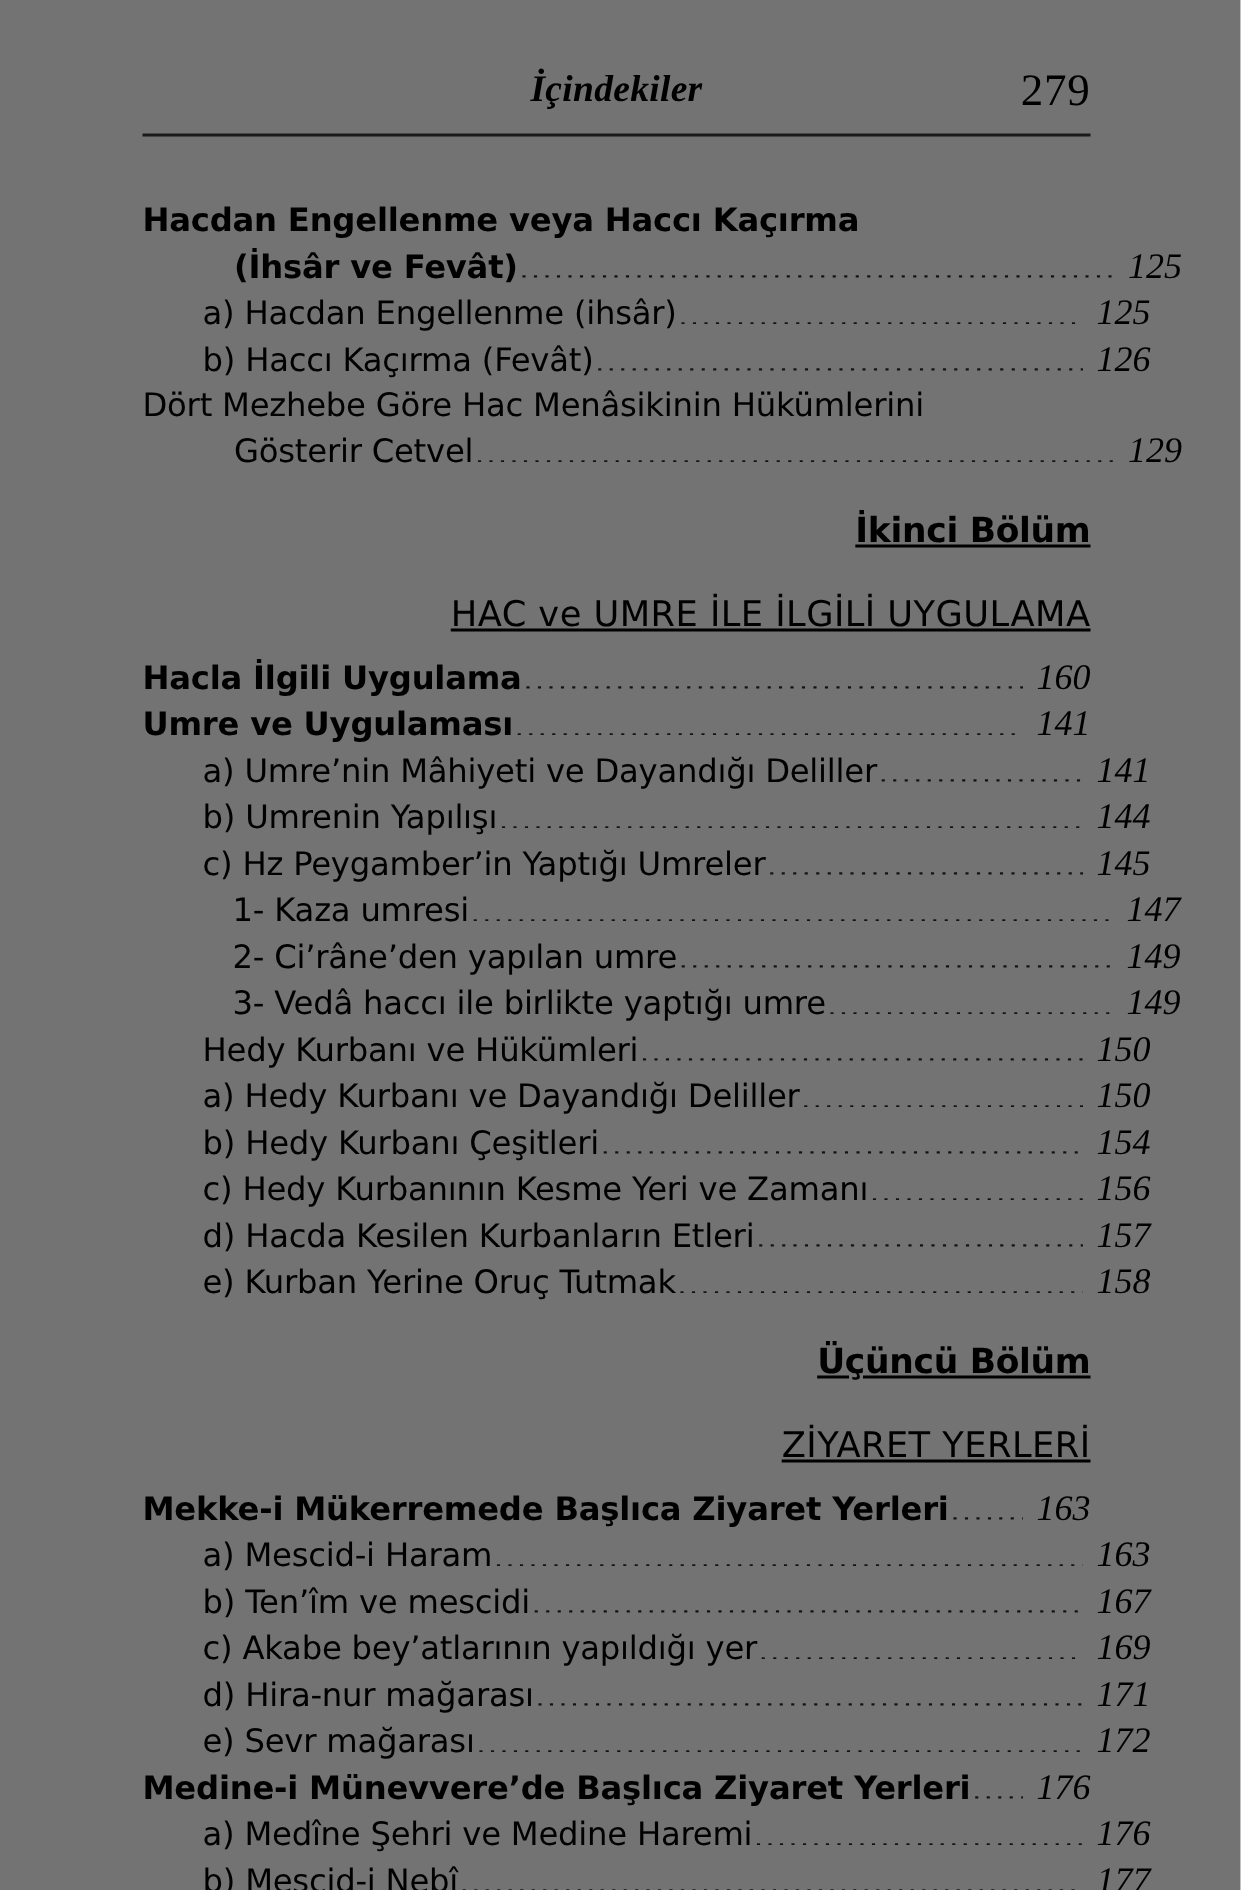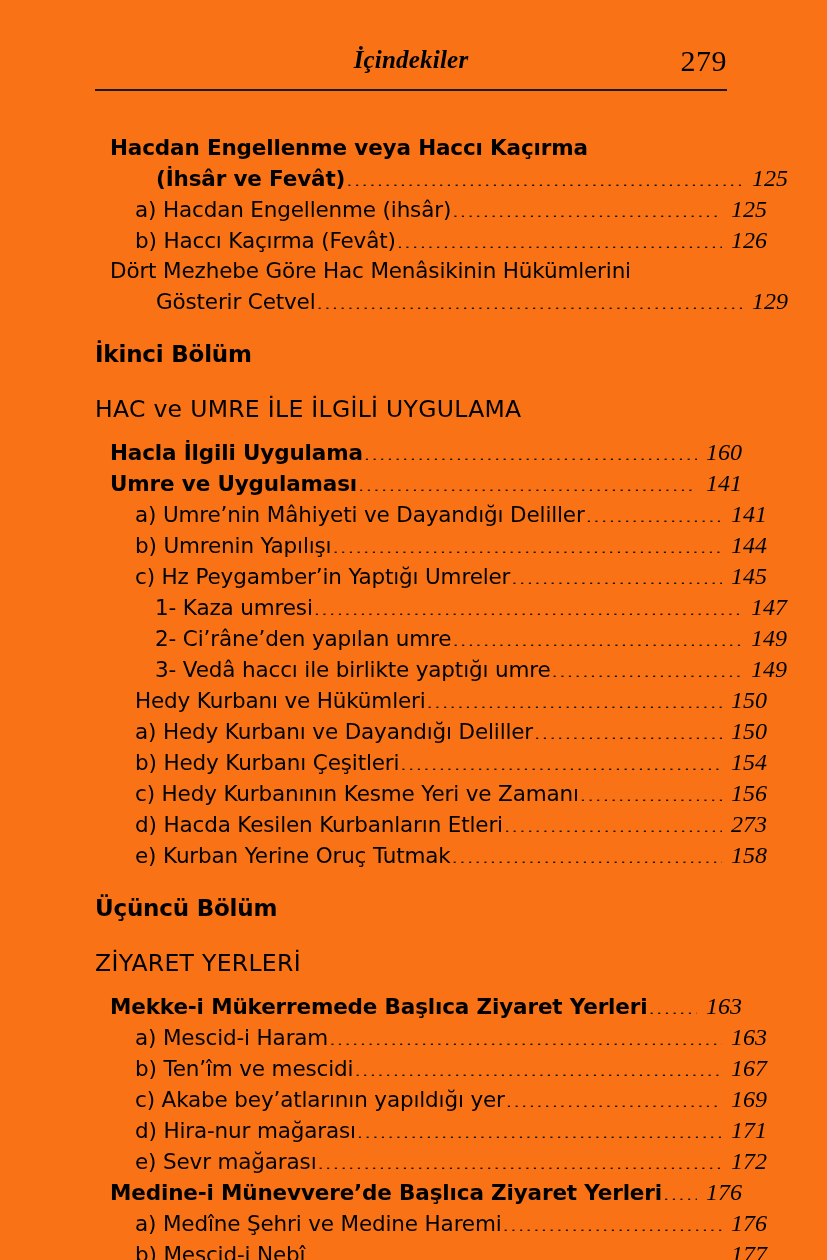--- a/index.html
+++ b/index.html
@@ -14,21 +14,21 @@
     font-family: "DejaVu Sans", sans-serif;
     color: #000000;
     -webkit-font-smoothing: antialiased;
   }
   .page {
     position: relative;
     width: 827px;
     height: 1260px;
     box-sizing: border-box;
     overflow: hidden;
-    background: #f97316;
+    background: #737373;
   }
 
   
   .header {
     position: absolute;
     left: 95px;
     top: 44px;
     width: 632px;
     height: 42px;
   }
@@ -110,29 +110,30 @@
     letter-spacing: 0px;
     text-align: right;
     min-width: 44px;
     font-style: italic;
   }
 
   
   .row.cont-only .label { }
 
   
-  .ind-0 { padding-left: 0px; margin-left: 15px; }
+  .ind-0 { padding-left: 0px; }
   .ind-1 { padding-left: 40px; }
   .ind-3 { padding-left: 60px; }
   .ind-hang { padding-left: 61px; }
 
   
   .part {
-    text-align: left;
+    text-align: right;
     width: 100%;
+    text-decoration: underline;
   }
   .part-title {
     font-family: "DejaVu Sans", sans-serif;
     font-weight: 700;
     font-size: 23px;
     line-height: 31px;
     letter-spacing: -0.2px;
   }
   .part-sub {
     font-family: "DejaVu Sans", sans-serif;
@@ -245,21 +246,21 @@
         <span class="page-no">154</span>
       </div>
       <div class="row ind-1">
         <span class="label">c) Hedy Kurbanının Kesme Yeri ve Zamanı</span>
         <span class="leader"></span>
         <span class="page-no">156</span>
       </div>
       <div class="row ind-1">
         <span class="label">d) Hacda Kesilen Kurbanların Etleri </span>
         <span class="leader"></span>
-        <span class="page-no">273</span>
+        <span class="page-no">157</span>
       </div>
       <div class="row ind-1">
         <span class="label">e) Kurban Yerine Oruç Tutmak</span>
         <span class="leader"></span>
         <span class="page-no">158</span>
       </div>
       <div class="sp-before-part"></div>
       <div class="part">
         <div class="part-title">Üçüncü Bölüm</div>
         <div class="part-sub">ZİYARET YERLERİ</div>

